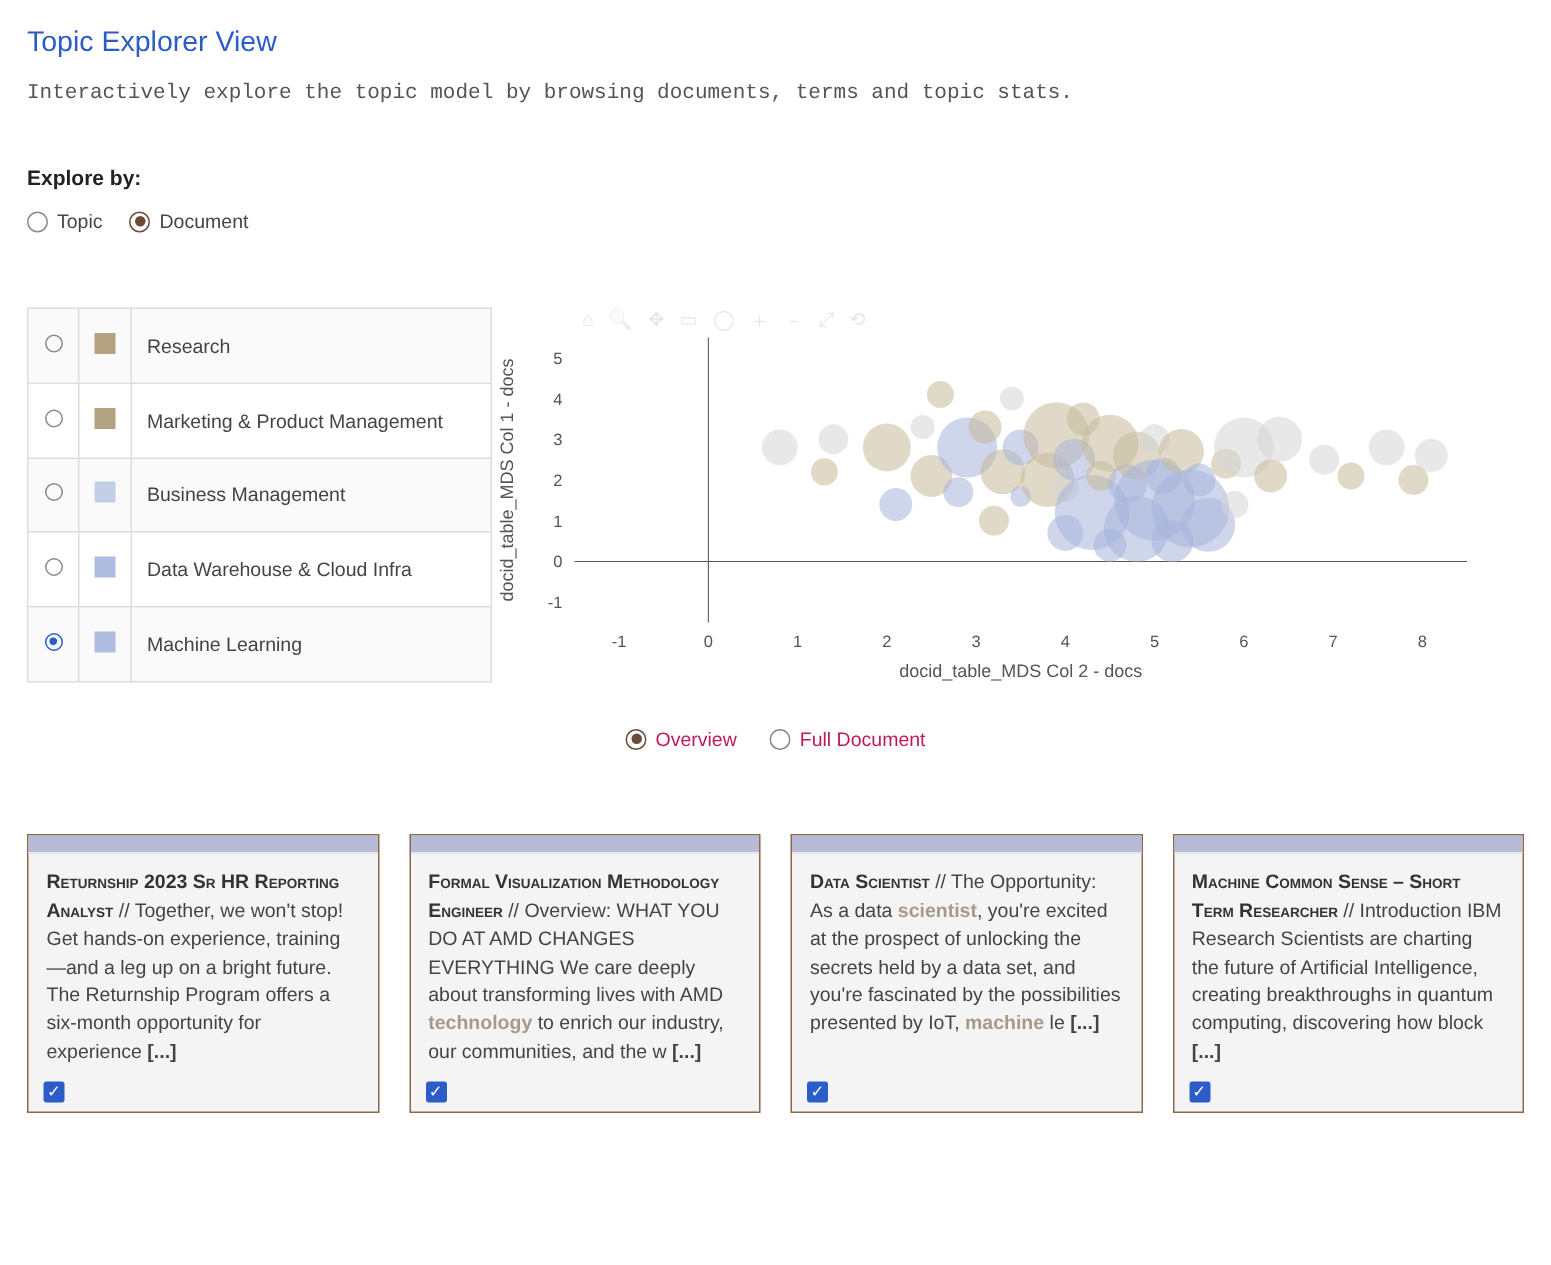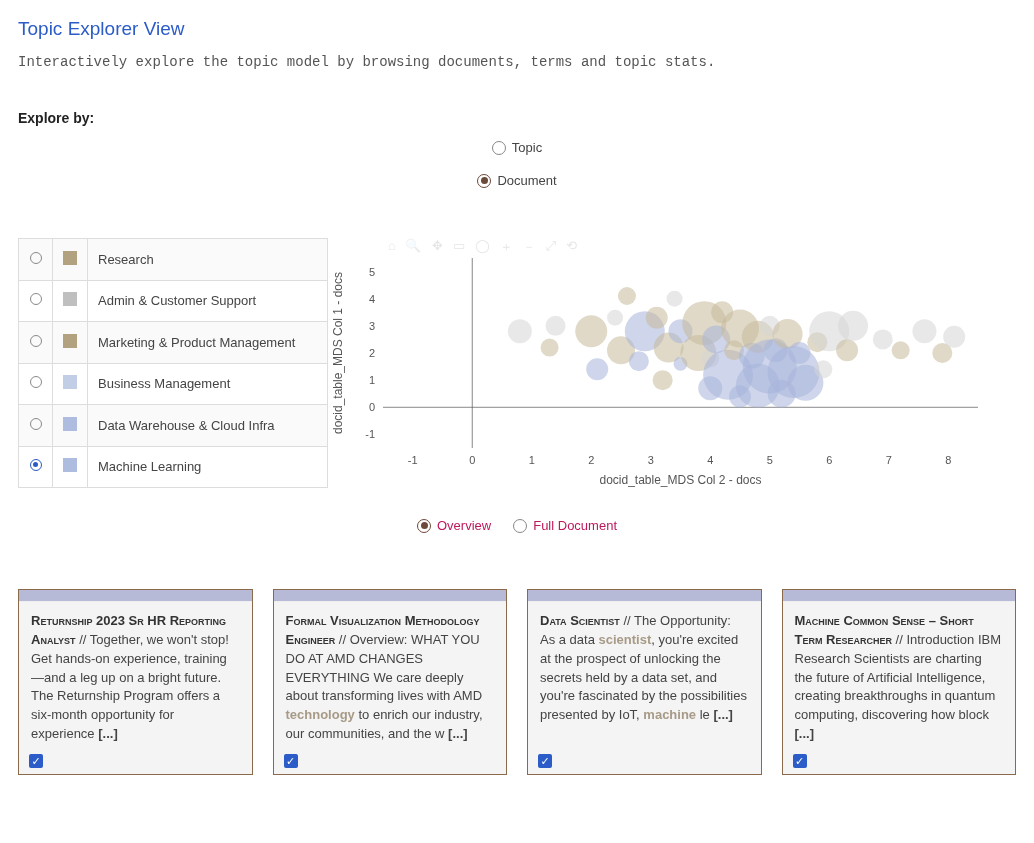--- a/index.html
+++ b/index.html
@@ -30,21 +30,20 @@
     color: #222;
     margin-bottom: 14px;
   }
   .radio-row {
     display: flex;
     align-items: center;
     gap: 18px;
     font-size: 13px;
     color: #444;
     margin-bottom: 50px;
-    flex-direction: column;
   }
   .radio-item {
     display: flex;
     align-items: center;
     gap: 6px;
     cursor: pointer;
   }
   .radio-circle {
     width: 14px;
     height: 14px;
@@ -215,25 +214,20 @@
     </div>
   </div>
 
 <div class="main-row">
   <table class="topic-table">
     <tbody id="topic-tbody">
         <tr>
           <td style="width: 34px; text-align: center;"><span class="t-radio"></span></td>
           <td style="width: 34px; text-align: center;"><span class="swatch" style="background: rgb(179, 162, 127);"></span></td>
           <td>Research</td>
-        </tr>
-        <tr>
-          <td style="width: 34px; text-align: center;"><span class="t-radio"></span></td>
-          <td style="width: 34px; text-align: center;"><span class="swatch" style="background: rgb(191, 191, 191);"></span></td>
-          <td>Admin &amp; Customer Support</td>
         </tr>
         <tr>
           <td style="width: 34px; text-align: center;"><span class="t-radio"></span></td>
           <td style="width: 34px; text-align: center;"><span class="swatch" style="background: rgb(179, 162, 127);"></span></td>
           <td>Marketing &amp; Product Management</td>
         </tr>
         <tr>
           <td style="width: 34px; text-align: center;"><span class="t-radio"></span></td>
           <td style="width: 34px; text-align: center;"><span class="swatch" style="background: rgb(194, 205, 230);"></span></td>
           <td>Business Management</td>

